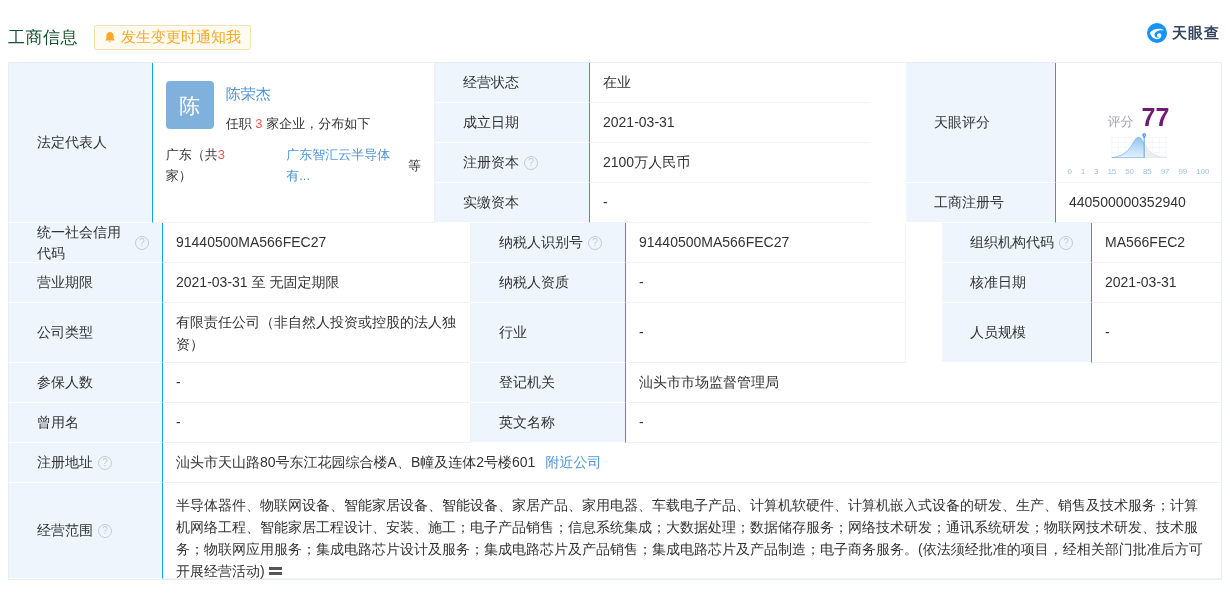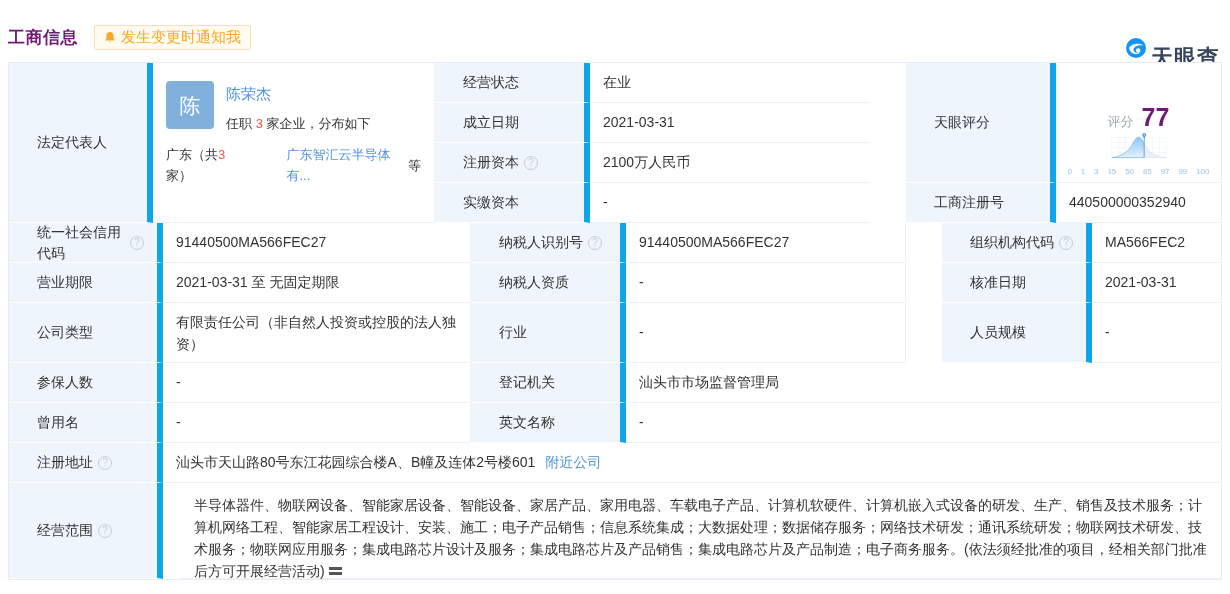--- a/index.html
+++ b/index.html
@@ -1,31 +1,31 @@
 <!DOCTYPE html>
 <html><head>
 <meta charset="utf-8">
 <style>
   * { box-sizing: border-box; margin: 0; padding: 0; }
   html,body { width:1230px; height:594px; background:#fff; font-family:"Liberation Sans","DejaVu Sans",sans-serif; color:#333; }
   .page { position:relative; width:1230px; height:594px; background:#fff; overflow:hidden; }
 
   
   .hdr { position:absolute; left:8px; top:20px; right:8px; height:34px; display:flex; align-items:center; }
-  .hdr-title { font-size:17px; font-weight:bold; color:#701a75; letter-spacing:.5px; }
+  .hdr-title { font-size:17px; font-weight:normal; color:#14532d; letter-spacing:.5px; }
   .notify-btn { margin-left:16px; display:inline-flex; align-items:center; gap:5px; height:25px; padding:0 9px; background:#fffbf0; border:1px solid #f8dfb1; border-radius:2px; color:#f9a826; font-size:15px; cursor:pointer; }
   .logo { position:absolute; right:2px; top:2px; display:flex; align-items:center; gap:4px; cursor:pointer; }
-  .logo-text { font-size:22px; font-weight:bold; color:#35455d; letter-spacing:1px;margin-top:21px; }
+  .logo-text { font-size:15px; font-weight:bold; color:#35455d; letter-spacing:1px; }
 
   
   .tbl { position:absolute; left:8px; top:62px; width:1214px; border:1px solid #e9edf3; background:#fff; font-size:14px; }
   .row { display:flex; width:100%; }
   .cell { display:flex; align-items:center; padding:0 13px; border-right:1px solid #eef1f5; border-bottom:1px solid #eef1f5; line-height:21px; }
   .cell:last-child { border-right:none; }
-  .lab { background:#eef5fc; color:#333; border-right:6px solid #0ea5e9; border-bottom:1px solid #fff;padding-left:28px; }
+  .lab { background:#eef5fc; color:#333; border-right:1px solid #0ea5e9; border-bottom:1px solid #fff;padding-left:28px; }
   .w-l1{width:154px;} .w-v1{width:308px;} .w-l2{width:155px;} .w-v2{width:280px;} .w-l3{width:150px;margin-left:36px;} .w-v3{width:165px; flex:1;}
   .h40{height:40px;} .h60{height:60px;} .h120{height:120px;} .h160{height:160px;} .h96{height:96px;}
   .help { display:inline-flex; align-items:center; justify-content:center; width:14px; height:14px; margin-left:5px; border:1px solid #c6ccd6; border-radius:50%; color:#c6ccd6; font-size:10px; line-height:1; flex:none; cursor:pointer; }
   .link { color:#4e94d9; cursor:pointer; text-decoration:none; }
   .multiline { align-items:center; }
   .multiline .inner { line-height:22px; padding:4px 0; }
 
   
   .rep-cell { flex-direction:column; align-items:flex-start; justify-content:flex-start; padding:18px 13px 0 13px; }
   .rep-top { display:flex; align-items:flex-start; gap:12px; }
@@ -274,21 +274,21 @@
         <span>汕头市天山路80号东江花园综合楼A、B幢及连体2号楼601</span>
         <span class="link" style="margin-left:10px;">附近公司</span>
       </div>
     </div>
 
     <div class="row">
       <div class="cell lab w-l1 h96">
           <span>经营范围</span>
           <span class="help">?</span>
         </div>
-      <div class="cell h96 scope-cell" style="flex:1;margin-left:18px;">
+      <div class="cell h96 scope-cell" style="flex:1;">
         <div class="scope-inner"><span>半导体器件、物联网设备、智能家居设备、智能设备、家居产品、家用电器、车载电子产品、计算机软硬件、计算机嵌入式设备的研发、生产、销售及技术服务；计算机网络工程、智能家居工程设计、安装、施工；电子产品销售；信息系统集成；大数据处理；数据储存服务；网络技术研发；通讯系统研发；物联网技术研发、技术服务；物联网应用服务；集成电路芯片设计及服务；集成电路芯片及产品销售；集成电路芯片及产品制造；电子商务服务。(依法须经批准的项目，经相关部门批准后方可开展经营活动)</span><span class="scope-icon"><svg width="13" height="11" viewBox="0 0 13 11">
                 <rect x="0" y="1" width="13" height="3" fill="#555"></rect>
                 <rect x="0" y="6" width="13" height="3" fill="#555"></rect>
               </svg></span></div>
       </div>
     </div>
 
   </div>
 </div>
 

